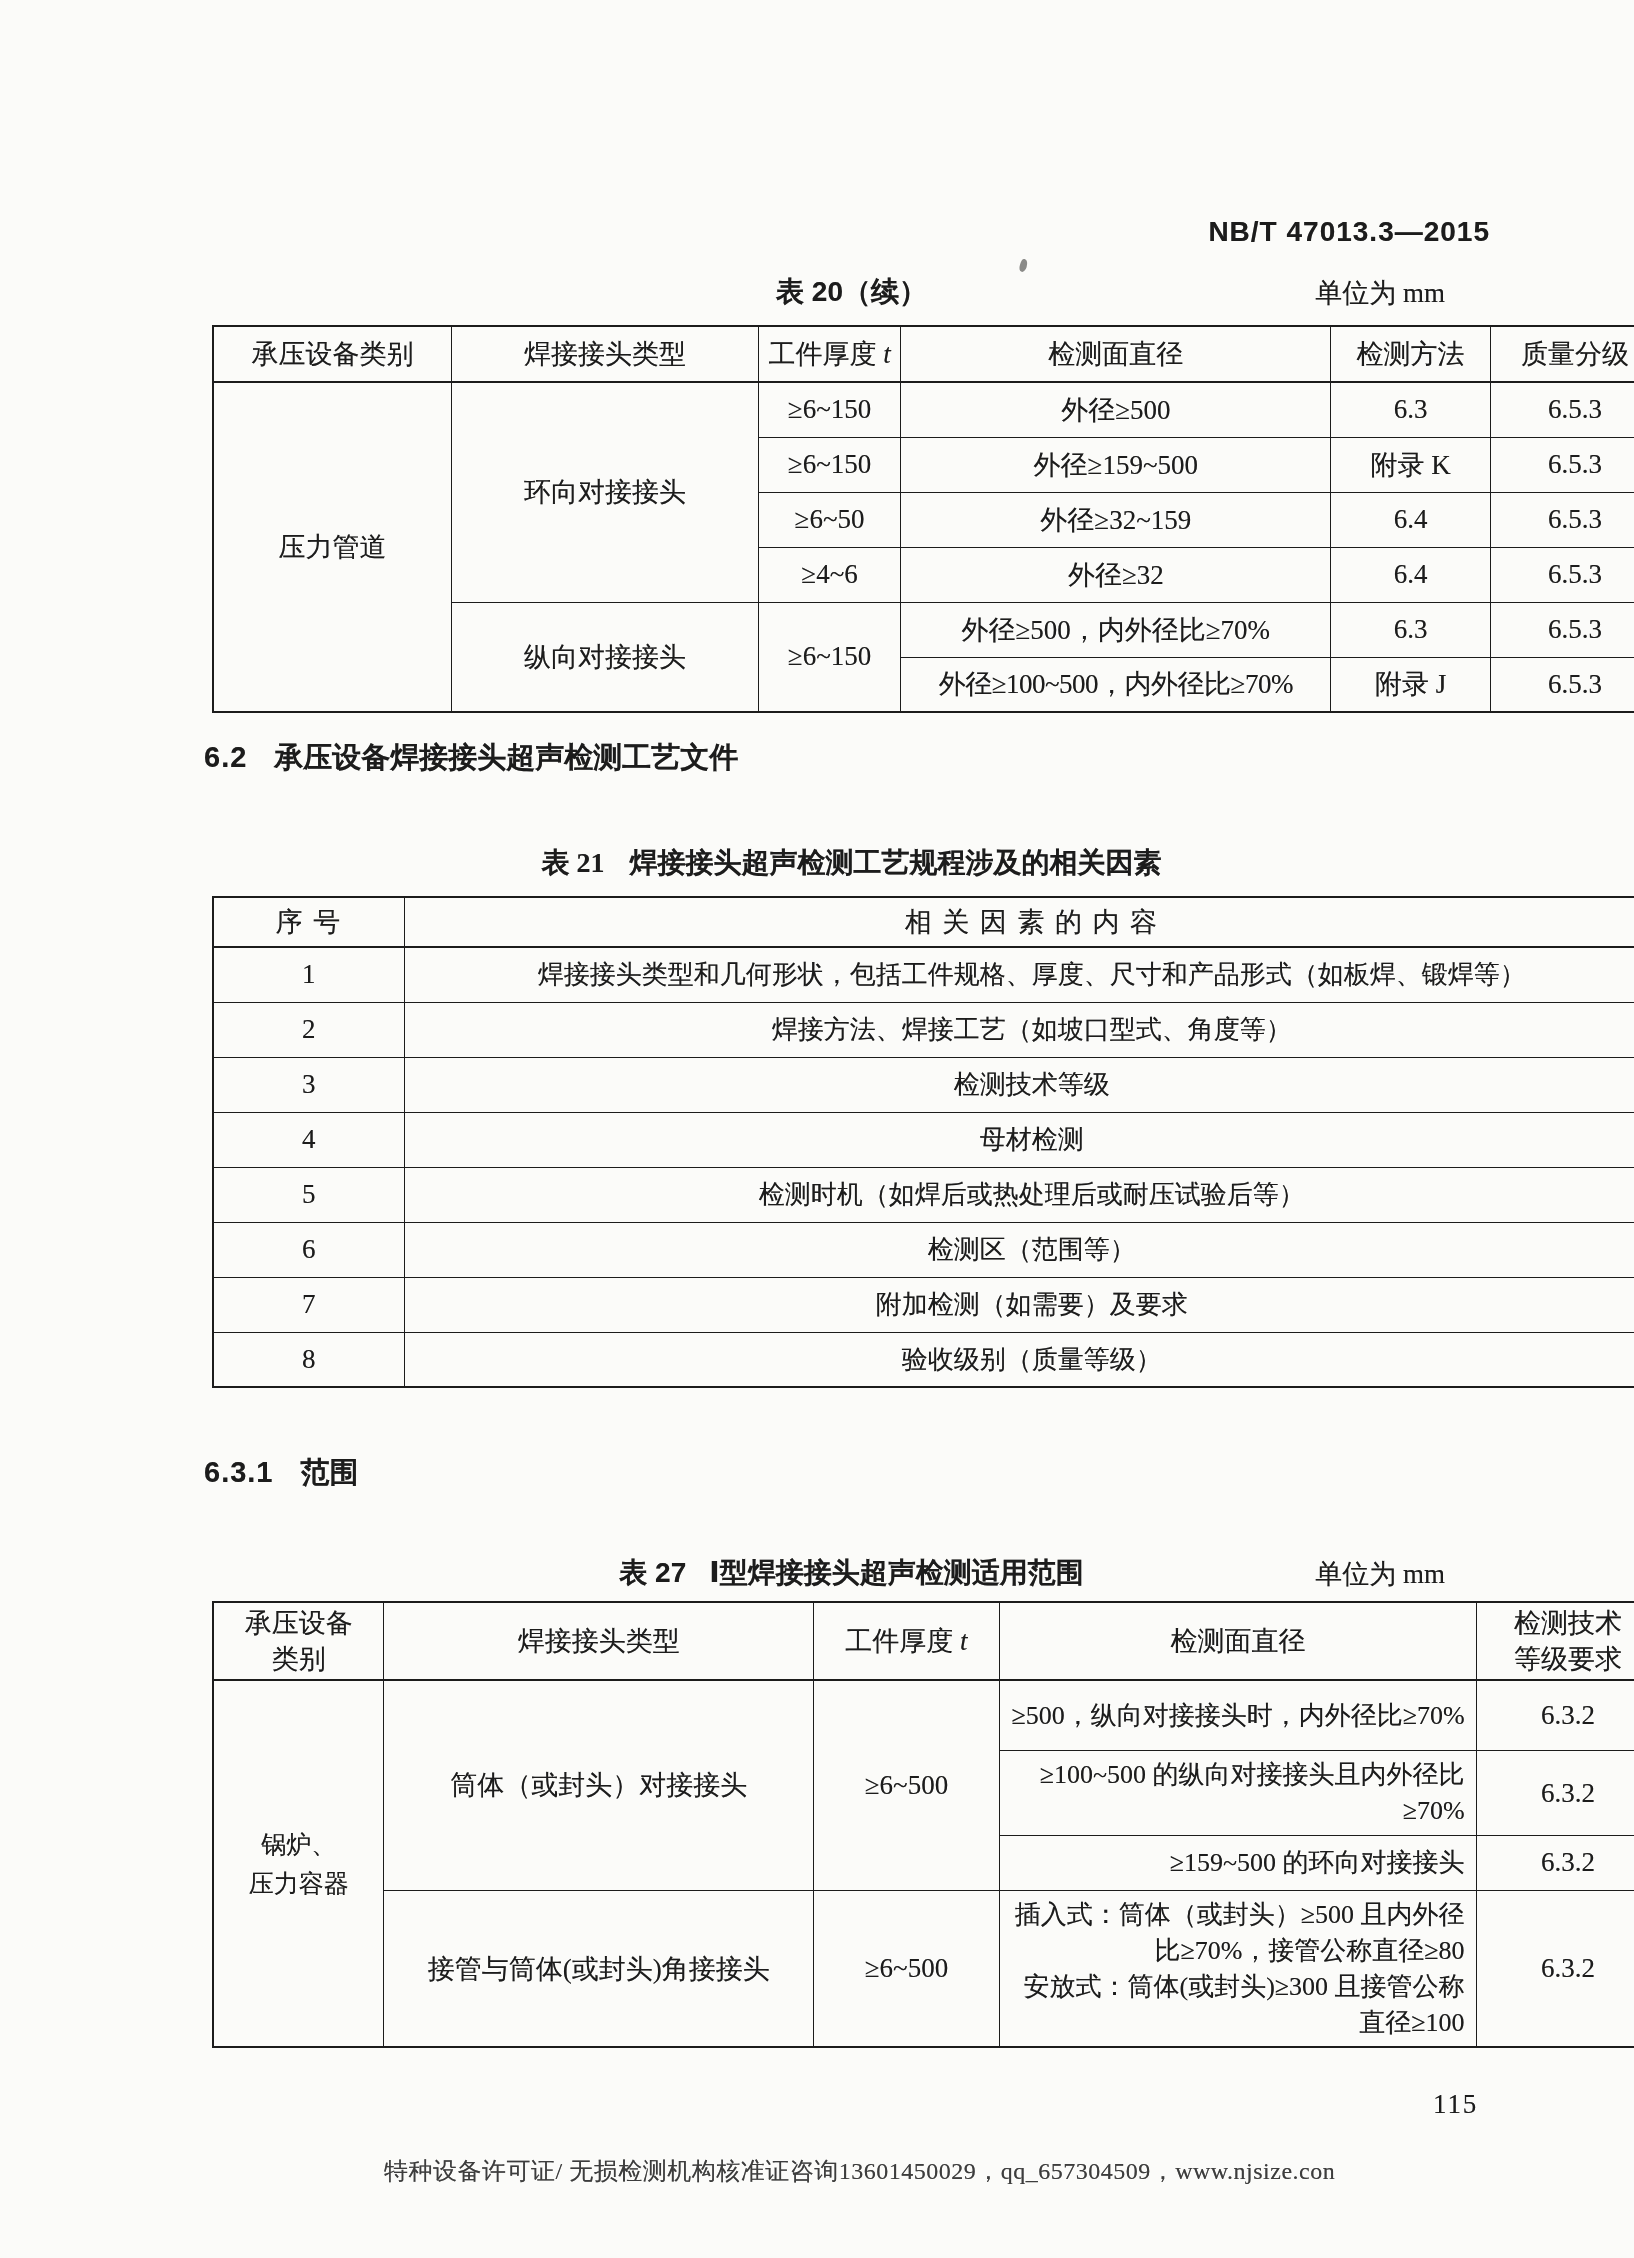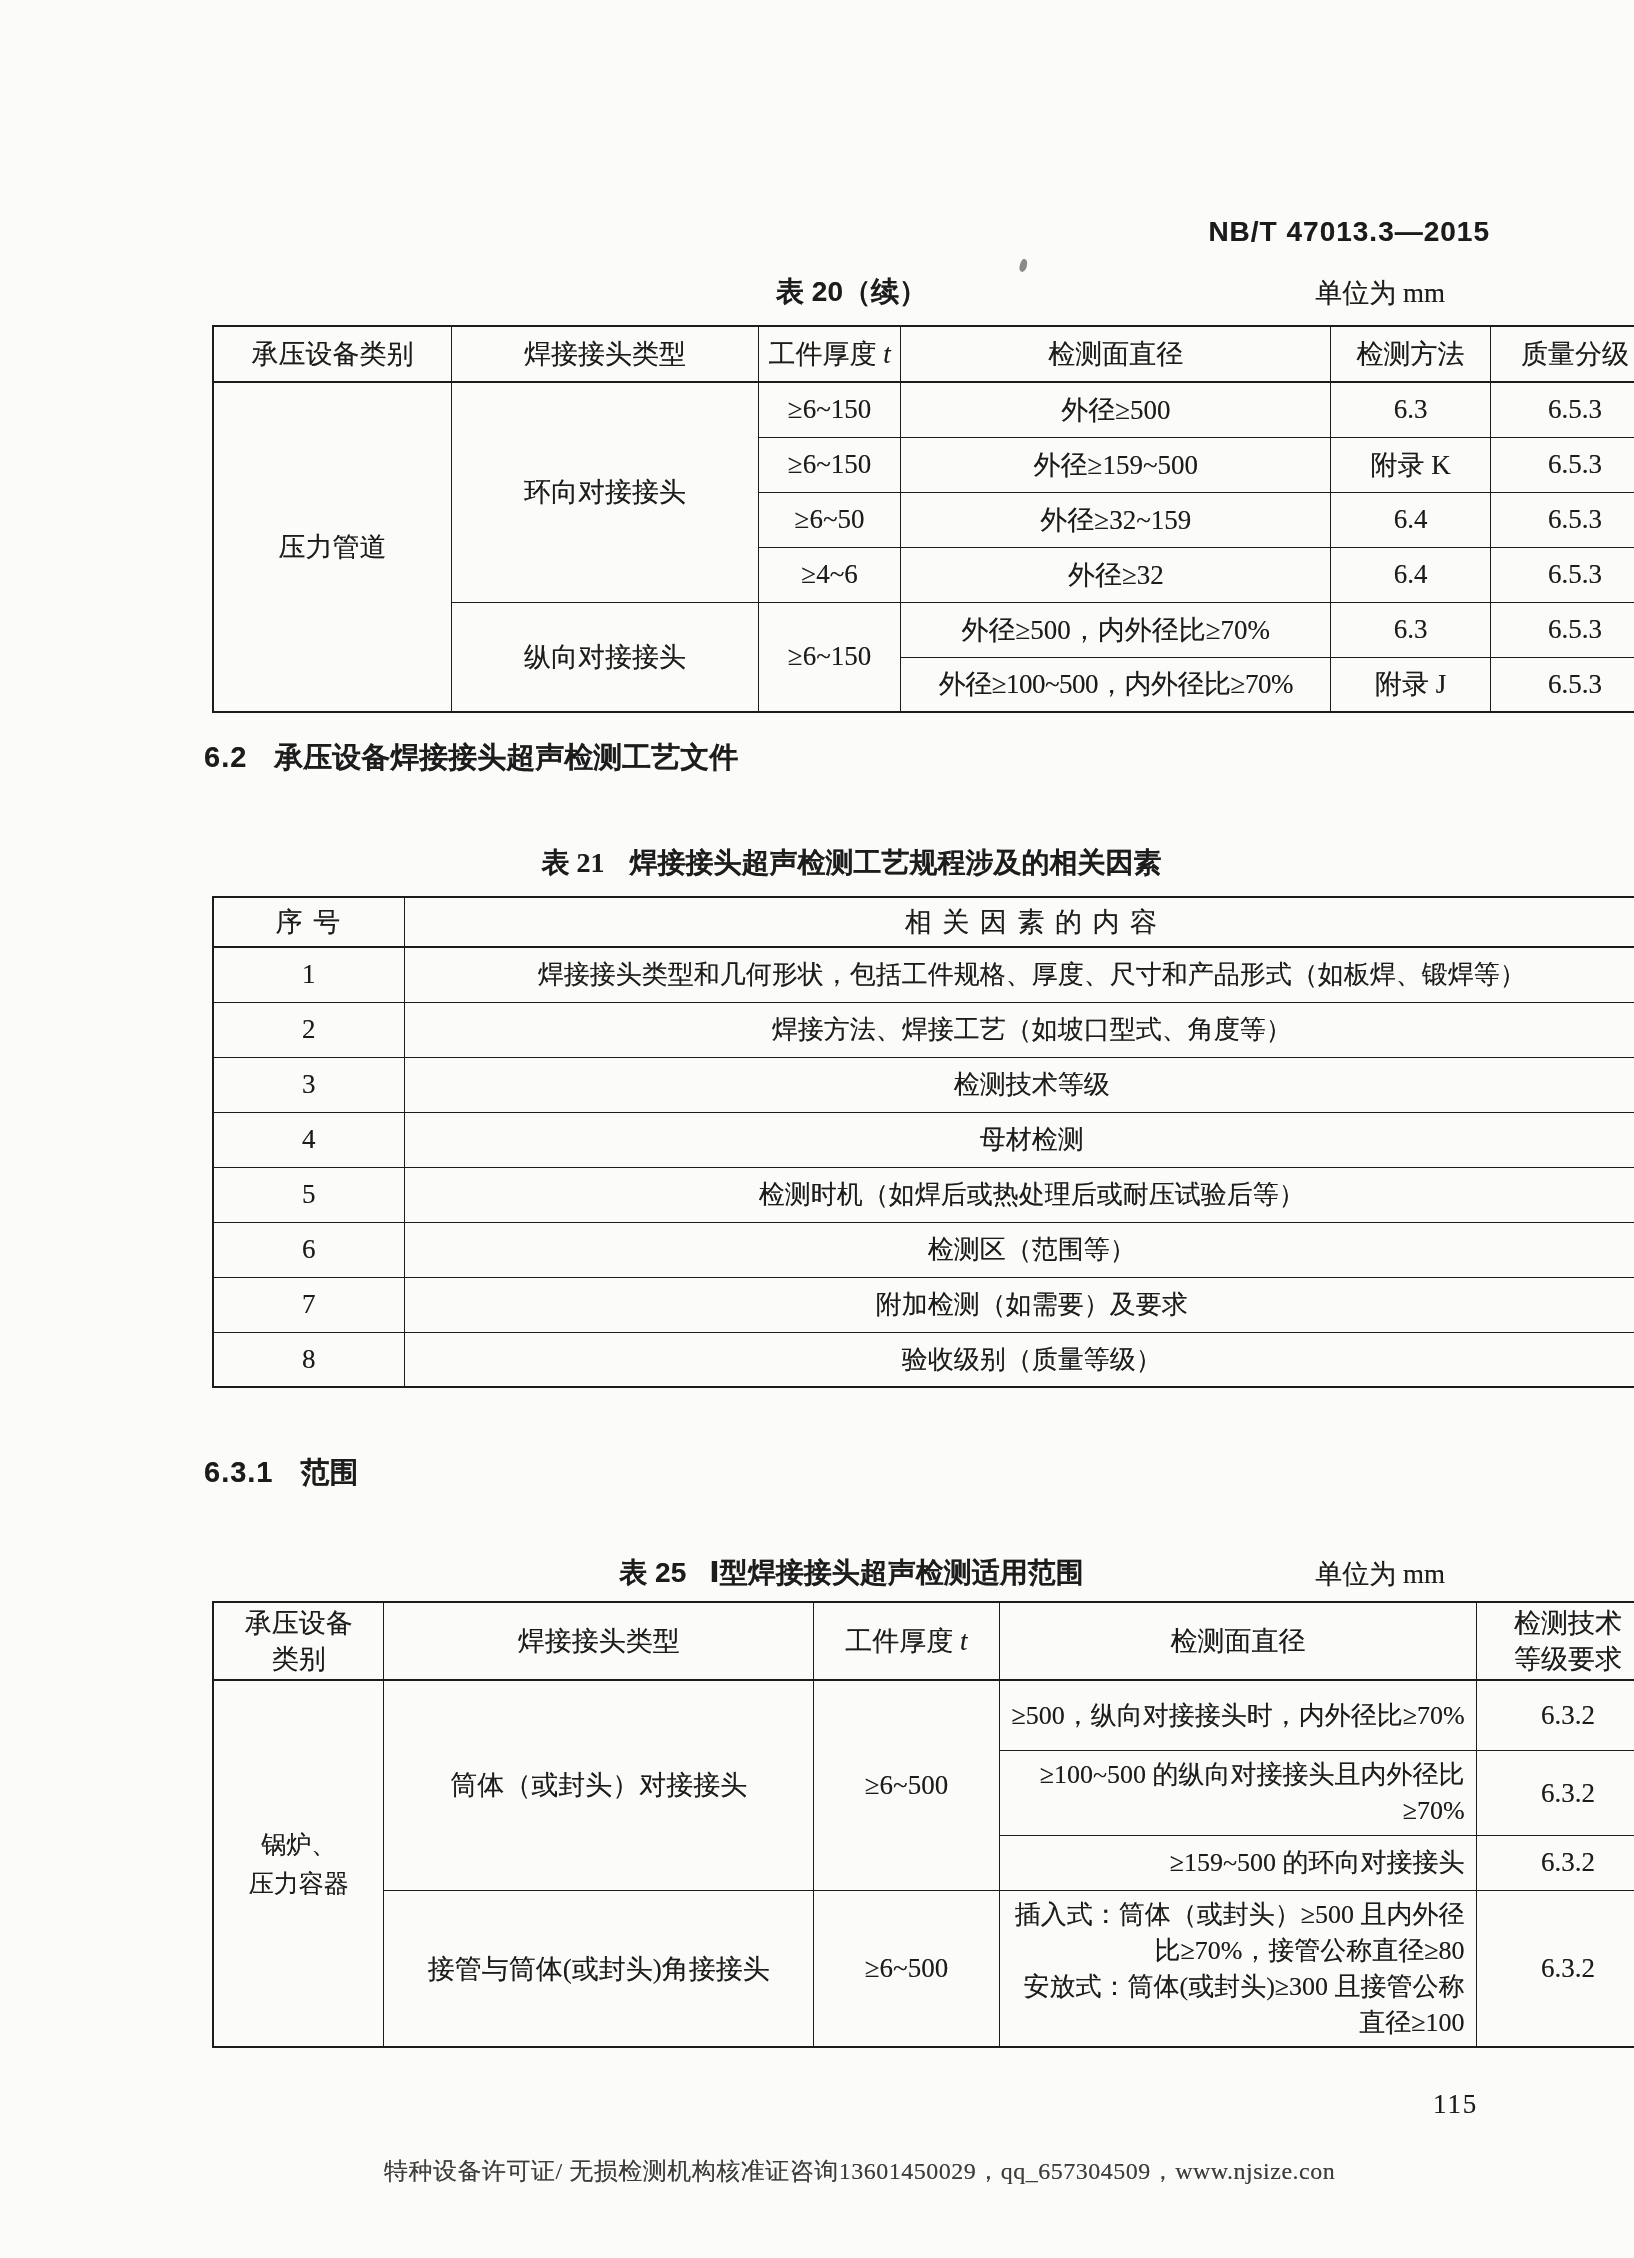--- a/index.html
+++ b/index.html
@@ -242,21 +242,21 @@
       </tr>
     </tbody>
       </table>
   </div>
 
   <div class="sec-heading h631">
     <span class="sec-num">6.3.1</span><span>范围</span>
   </div>
 
   <div class="caption-row row22">
-    <span class="tbl-caption"><span class="cap-prefix">表 25</span><span>Ⅰ型焊接接头超声检测适用范围</span></span>
+    <span class="tbl-caption"><span class="cap-prefix">表 27</span><span>Ⅰ型焊接接头超声检测适用范围</span></span>
     <span class="unit-label">单位为 mm</span>
   </div>
 
   <div class="tbl t22">
     <table class="doc-table">
       <colgroup>
         <col style="width:151px">
           <col style="width:380px">
           <col style="width:164px">
         <col style="width:422px">

